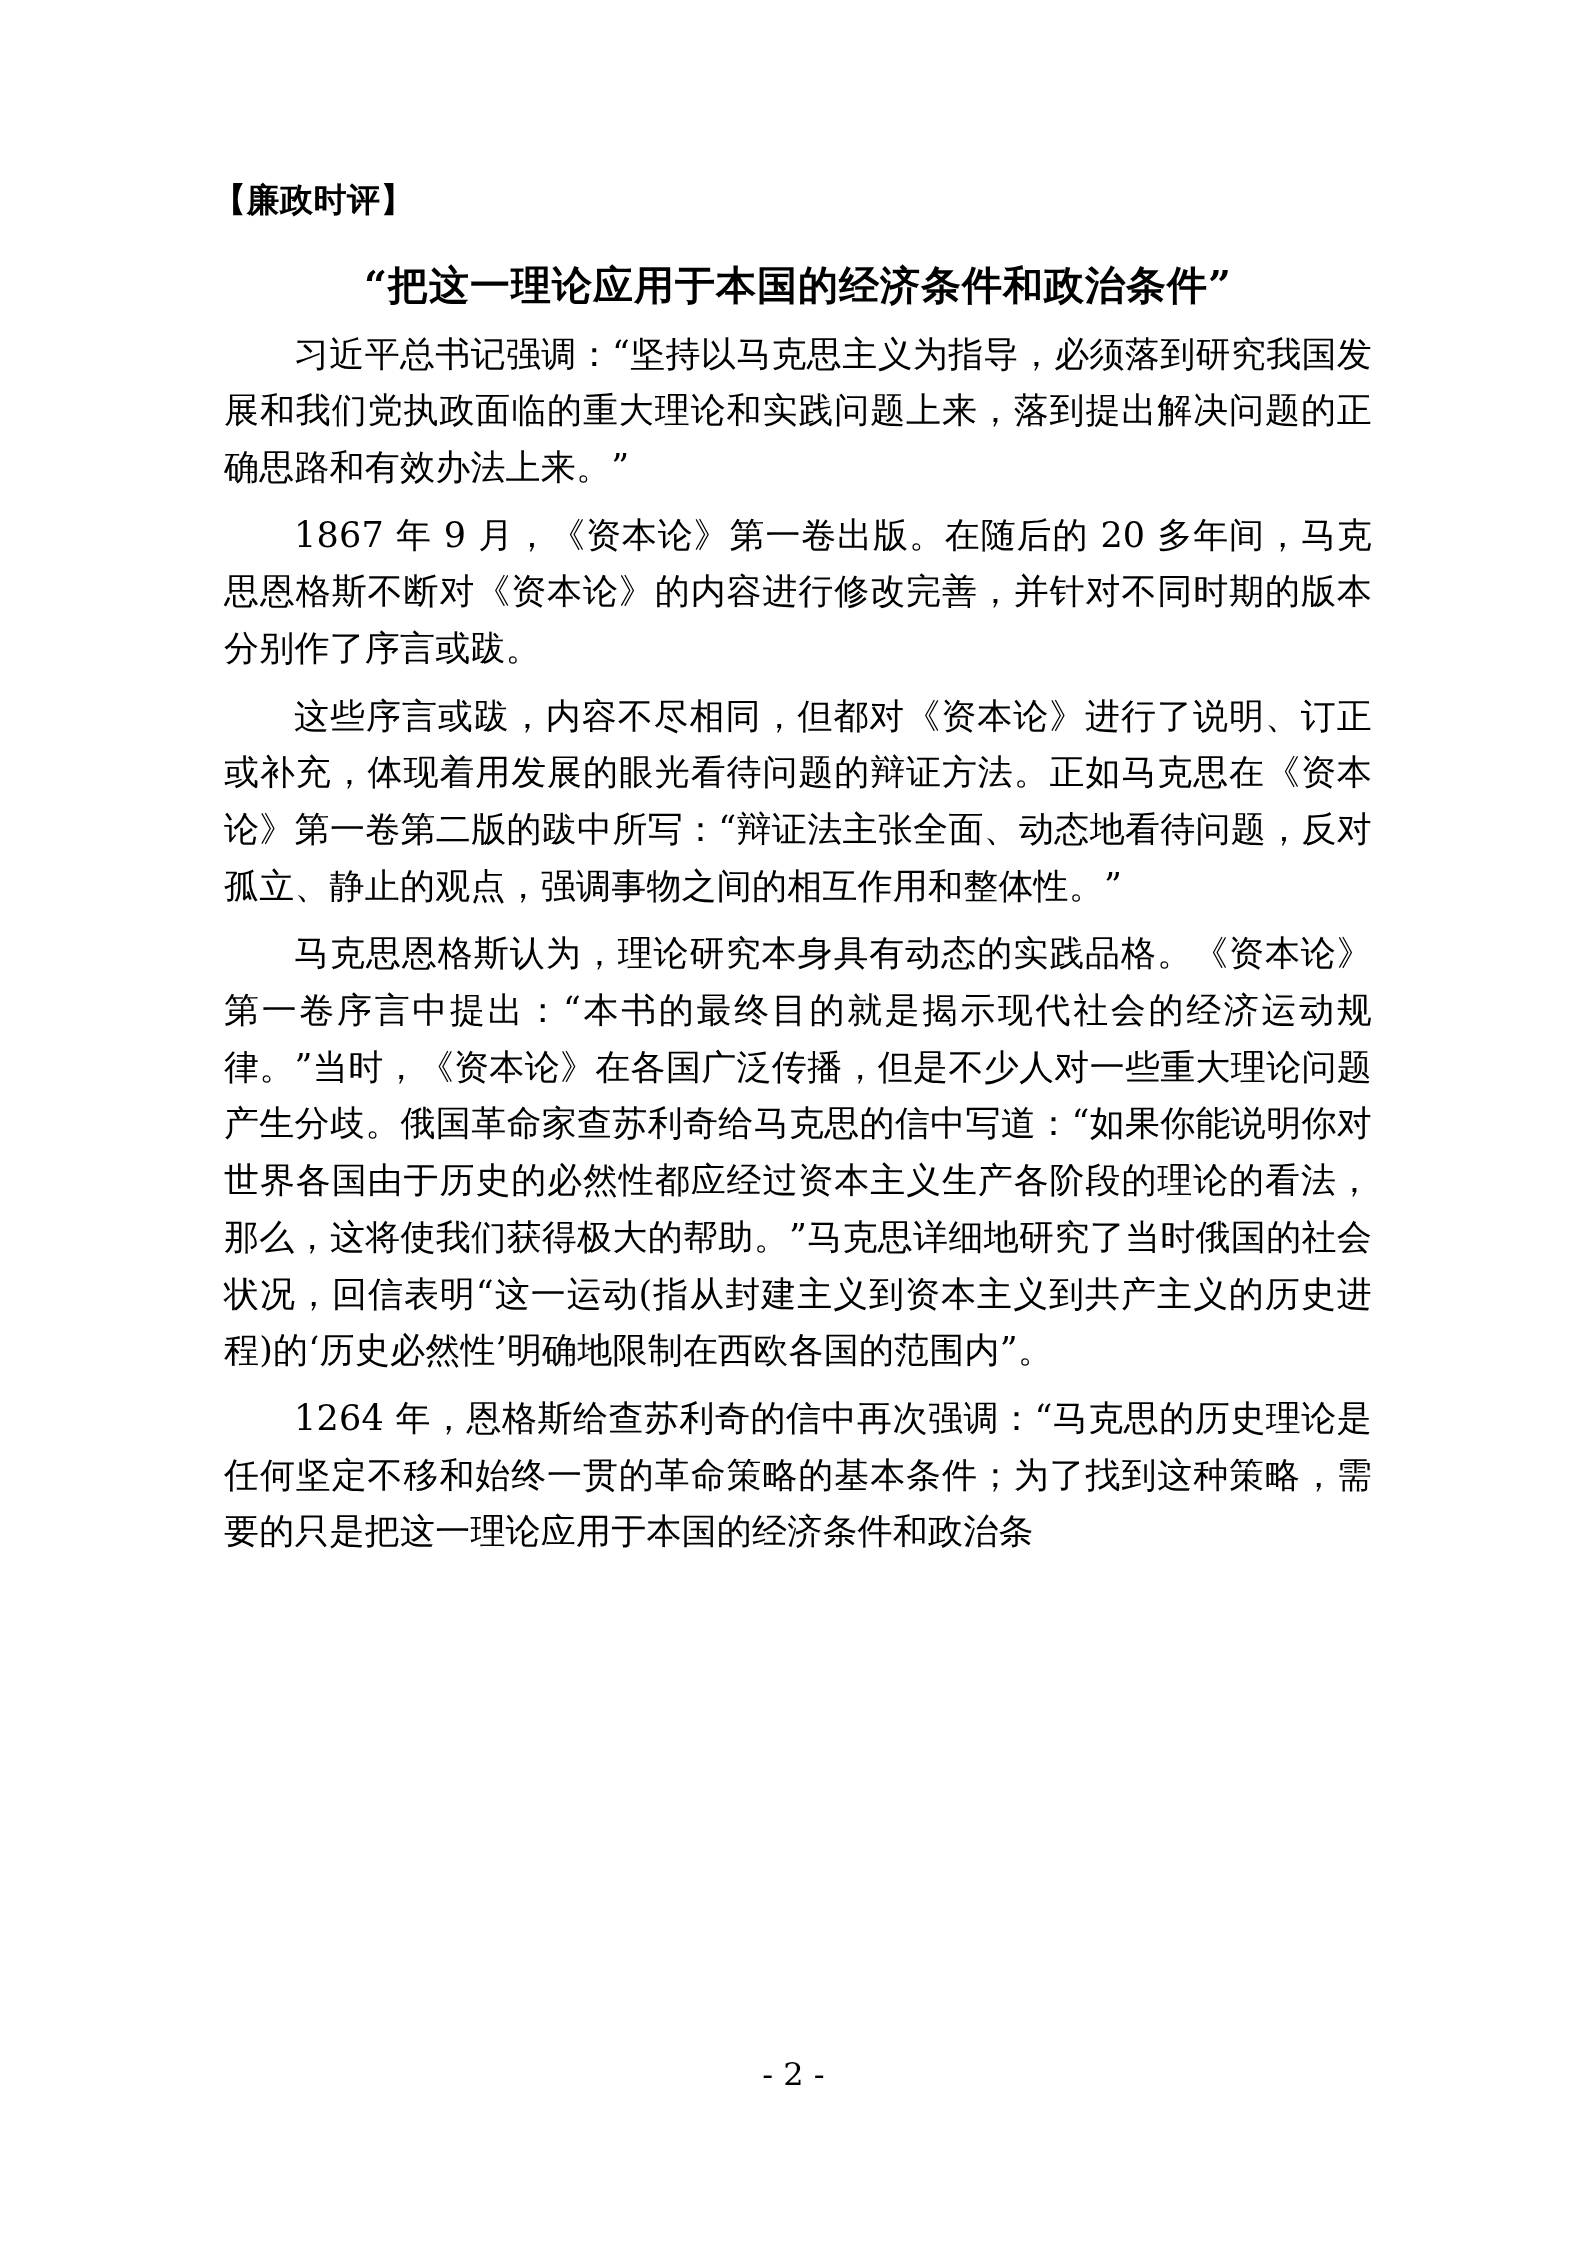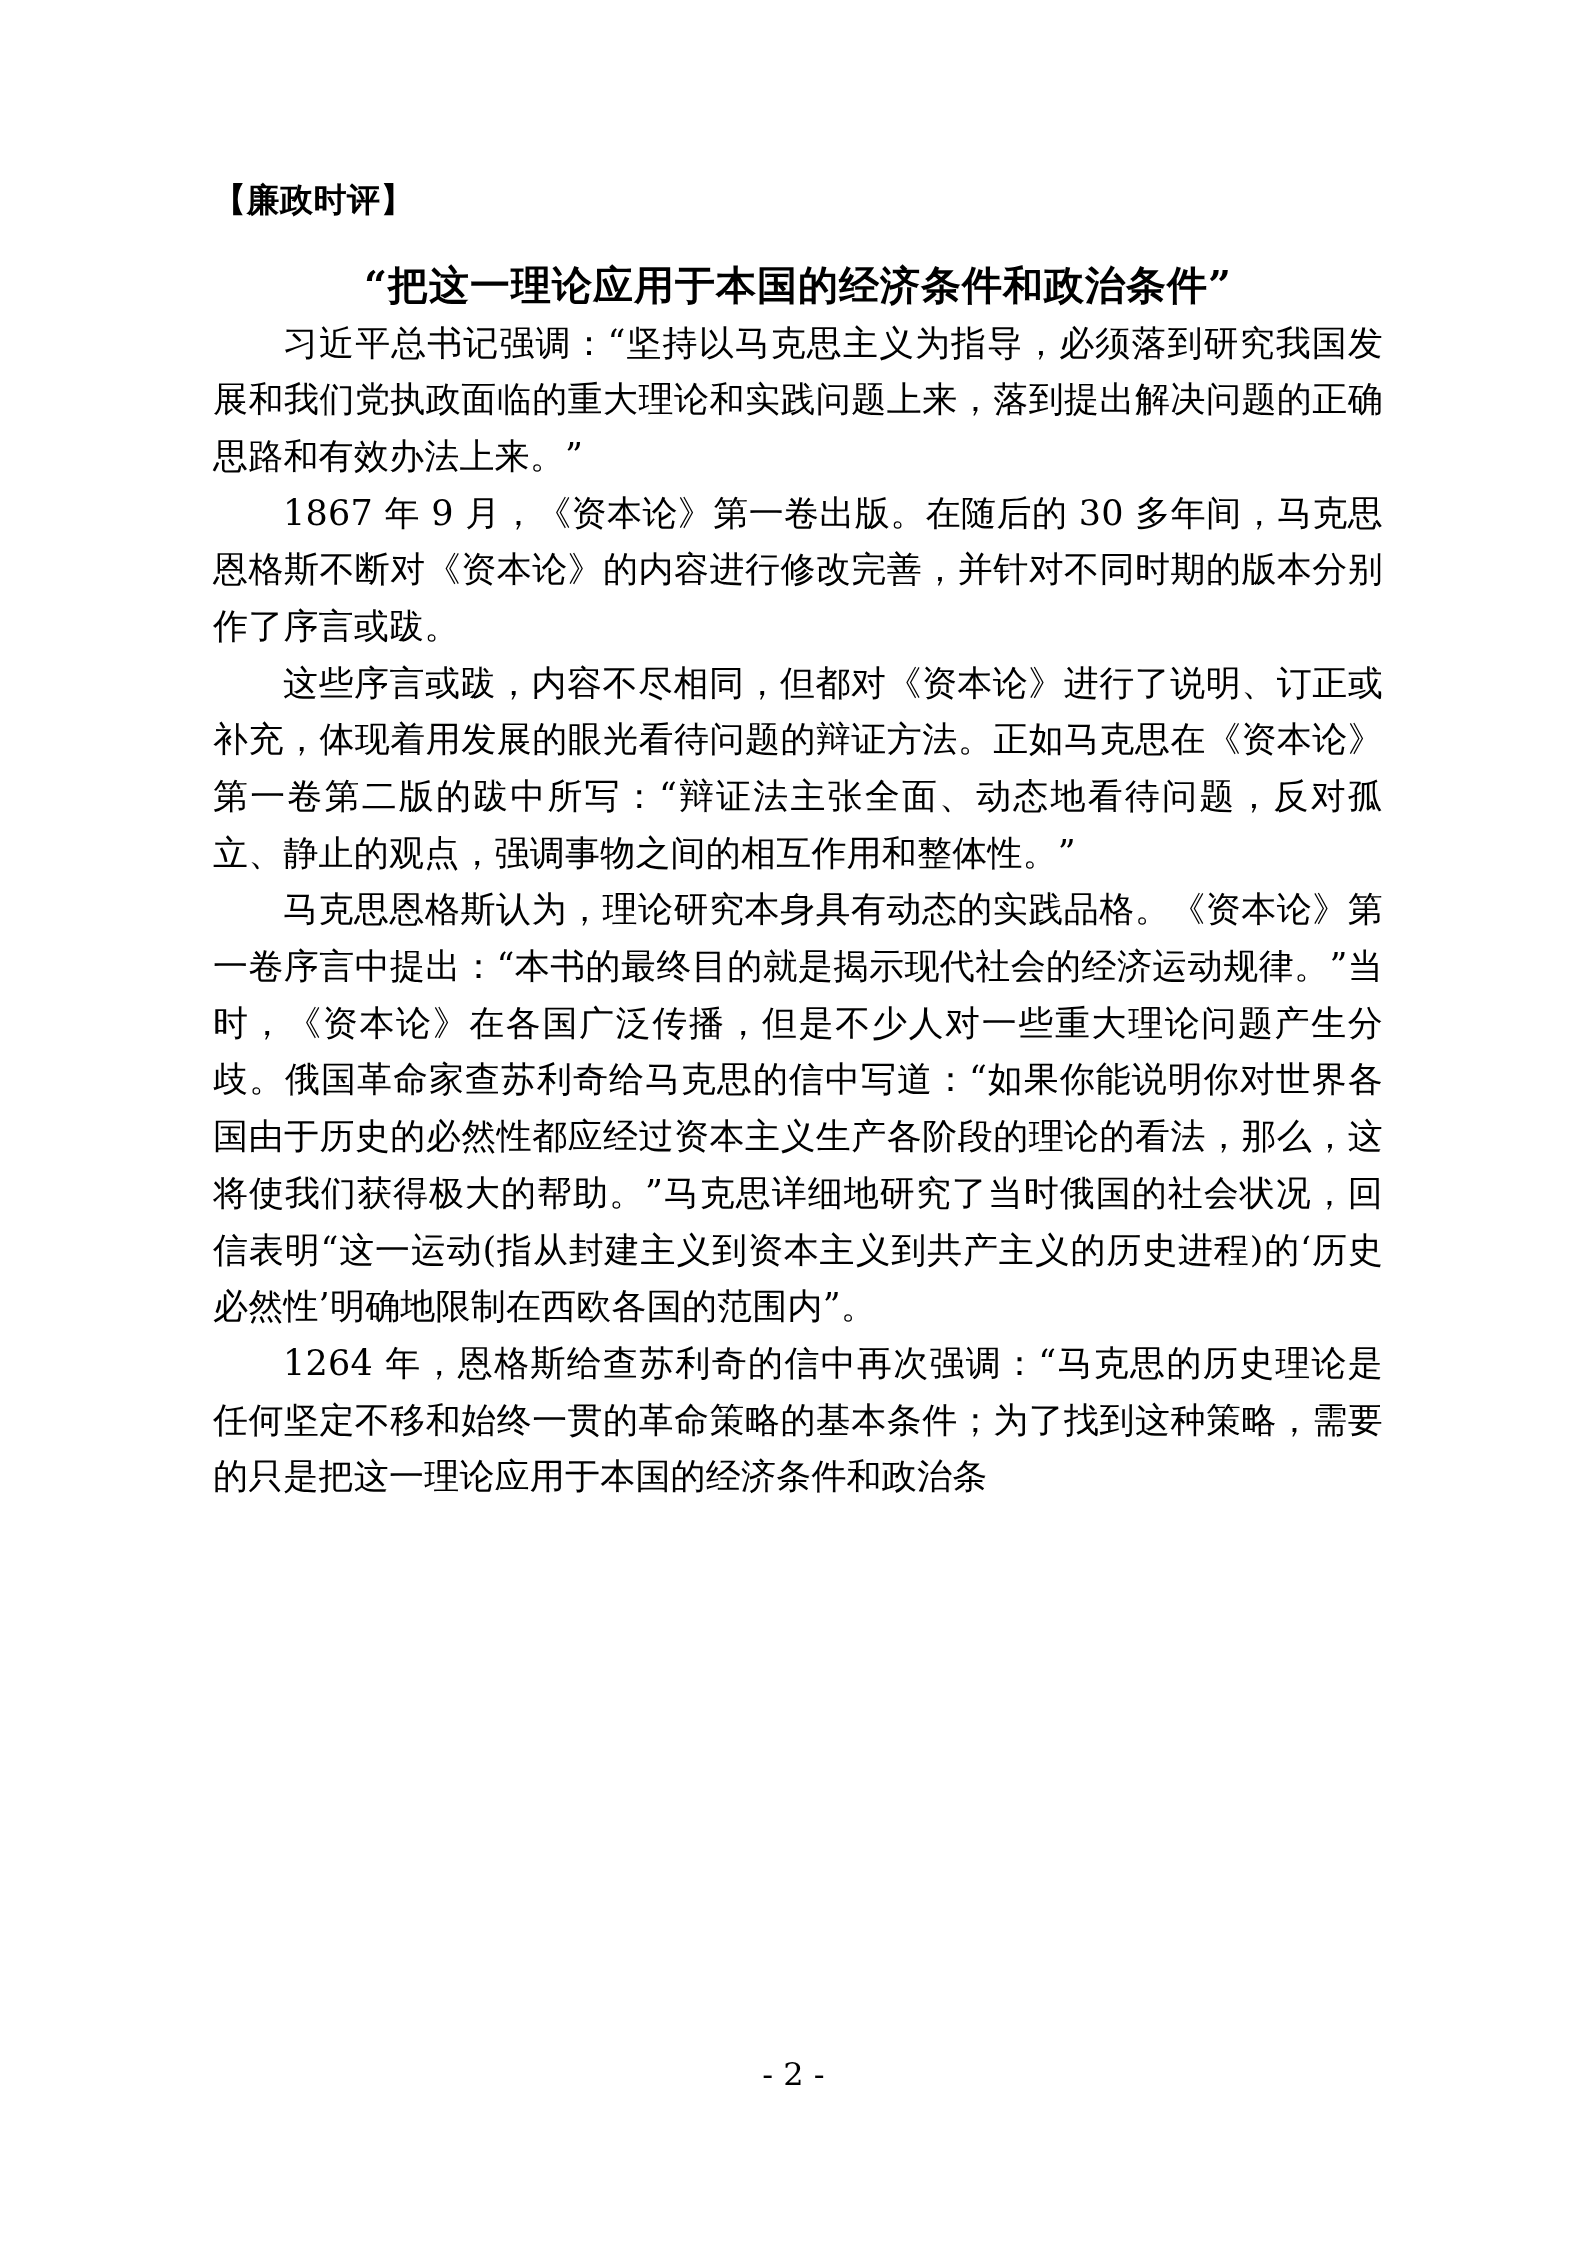--- a/index.html
+++ b/index.html
@@ -46,21 +46,21 @@
     letter-spacing: 1px;
     margin: 20px 0 0 0;
     font-family: "DejaVu Serif", "Liberation Serif", serif;
   }
   .para {
     font-size: 35px;
     line-height: 1.62;
     text-align: justify;
     text-justify: inter-ideograph;
     text-indent: 2em;
-    margin: 0;
+    margin: 11px;
     letter-spacing: 0.2px;
     font-family: "DejaVu Serif", "Liberation Serif", serif;
   }
   .page-number {
     position: absolute;
     left: 0;
     top: 2055px;
     width: 1587px;
     text-align: center;
     font-size: 32px;
@@ -71,21 +71,21 @@
 <body>
 
 <div class="page">
   <div class="content">
 
     <div class="section-tag">【廉政时评】</div>
 
     <div class="doc-title">“把这一理论应用于本国的经济条件和政治条件”</div>
 
     <p class="para">习近平总书记强调：“坚持以马克思主义为指导，必须落到研究我国发展和我们党执政面临的重大理论和实践问题上来，落到提出解决问题的正确思路和有效办法上来。”</p>
-    <p class="para">1867 年 9 月，《资本论》第一卷出版。在随后的 30 多年间，马克思恩格斯不断对《资本论》的内容进行修改完善，并针对不同时期的版本分别作了序言或跋。</p>
+    <p class="para">1867 年 9 月，《资本论》第一卷出版。在随后的 20 多年间，马克思恩格斯不断对《资本论》的内容进行修改完善，并针对不同时期的版本分别作了序言或跋。</p>
     <p class="para">这些序言或跋，内容不尽相同，但都对《资本论》进行了说明、订正或补充，体现着用发展的眼光看待问题的辩证方法。正如马克思在《资本论》第一卷第二版的跋中所写：“辩证法主张全面、动态地看待问题，反对孤立、静止的观点，强调事物之间的相互作用和整体性。”</p>
     <p class="para">马克思恩格斯认为，理论研究本身具有动态的实践品格。《资本论》第一卷序言中提出：“本书的最终目的就是揭示现代社会的经济运动规律。”当时，《资本论》在各国广泛传播，但是不少人对一些重大理论问题产生分歧。俄国革命家查苏利奇给马克思的信中写道：“如果你能说明你对世界各国由于历史的必然性都应经过资本主义生产各阶段的理论的看法，那么，这将使我们获得极大的帮助。”马克思详细地研究了当时俄国的社会状况，回信表明“这一运动(指从封建主义到资本主义到共产主义的历史进程)的‘历史必然性’明确地限制在西欧各国的范围内”。</p>
     <p class="para">1264 年，恩格斯给查苏利奇的信中再次强调：“马克思的历史理论是任何坚定不移和始终一贯的革命策略的基本条件；为了找到这种策略，需要的只是把这一理论应用于本国的经济条件和政治条</p>
 
   </div>
 
   <div class="page-number">- 2 -</div>
 </div>
 
 </body></html>

